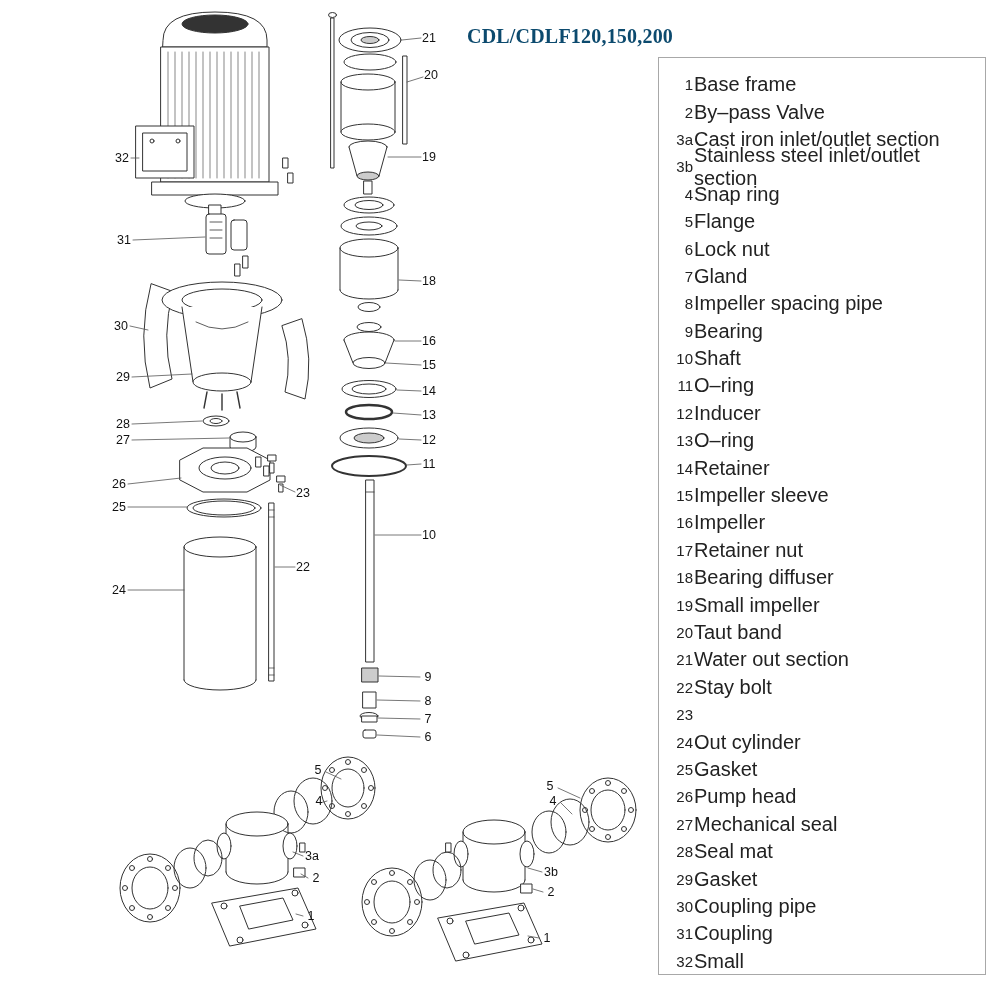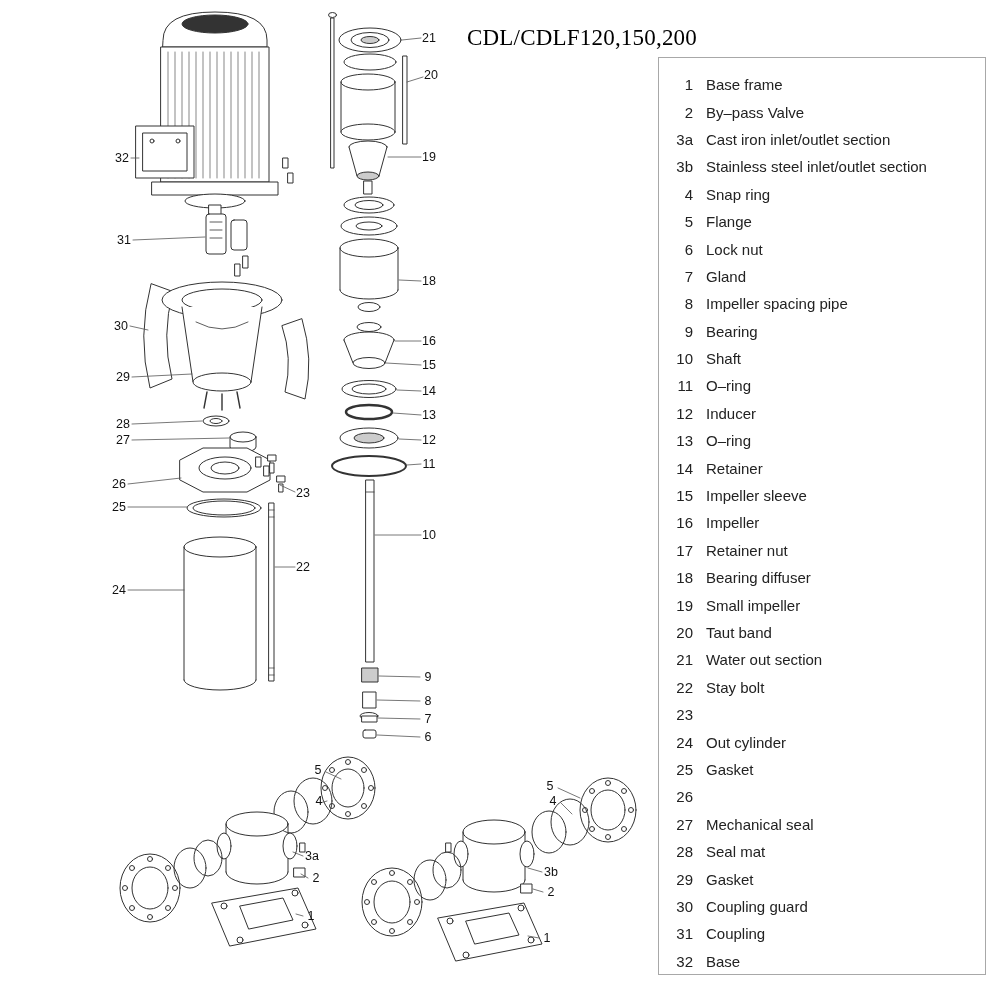--- a/index.html
+++ b/index.html
@@ -1,28 +1,28 @@
 <!DOCTYPE html>
 <html><head>
 <meta charset="utf-8">
 <style>
   html,body{margin:0;padding:0;background:#fff;}
   .page{position:relative;width:1000px;height:1000px;background:#fff;overflow:hidden;
         font-family:"Liberation Sans",sans-serif;color:#1a1a1a;}
   .title{position:absolute;left:467px;top:25px;font-family:"Liberation Serif",serif;
-         font-weight:normal;font-size:23px;letter-spacing:0.2px;color:#000000;}
+         font-weight:bold;font-size:20px;letter-spacing:0.2px;color:#0c4a6e;}
   .diagram-svg{position:absolute;left:0;top:0;}
   .callout{position:absolute;transform:translate(-50%,-50%);font-size:12.5px;color:#111;
            line-height:1;white-space:nowrap;}
   .parts-panel{position:absolute;left:658px;top:57px;width:328px;height:918px;
                border:1px solid #a8a8a8;box-sizing:border-box;background:#fff;}
   .parts-list{list-style:none;margin:0;padding:13px 0 0 0;}
   .part-row{display:flex;align-items:center;height:27.4px;}
   .part-num{width:34px;text-align:right;font-size:15px;color:#222;flex:0 0 auto;}
-  .part-label{margin-left:13px;font-size:15px;color:#222;flex:1;}
+  .part-label{margin-left:1px;font-size:20px;color:#222;flex:1;}
 </style>
 </head>
 <body>
 
 <div class="page">
 
   <div class="title">CDL/CDLF120,150,200</div>
 
   <svg class="diagram-svg" width="660" height="1000" viewBox="0 0 660 1000" xmlns="http://www.w3.org/2000/svg">
     <g stroke="#333" stroke-width="1" fill="none" stroke-linecap="round" stroke-linejoin="round">
@@ -439,41 +439,42 @@
         <li class="part-row">
         <span class="part-num">24</span>
         <span class="part-label">Out cylinder</span>
       </li>
         <li class="part-row">
         <span class="part-num">25</span>
         <span class="part-label">Gasket</span>
       </li>
         <li class="part-row">
         <span class="part-num">26</span>
+        <span class="part-label">Pump head</span>
       </li>
         <li class="part-row">
         <span class="part-num">27</span>
         <span class="part-label">Mechanical seal</span>
       </li>
         <li class="part-row">
         <span class="part-num">28</span>
         <span class="part-label">Seal mat</span>
       </li>
         <li class="part-row">
         <span class="part-num">29</span>
         <span class="part-label">Gasket</span>
       </li>
         <li class="part-row">
         <span class="part-num">30</span>
-        <span class="part-label">Coupling guard</span>
+        <span class="part-label">Coupling pipe</span>
       </li>
         <li class="part-row">
         <span class="part-num">31</span>
         <span class="part-label">Coupling</span>
       </li>
         <li class="part-row">
         <span class="part-num">32</span>
-        <span class="part-label">Base</span>
+        <span class="part-label">Small</span>
       </li>
       </ul>
   </div>
 
 </div>
 
 </body></html>

